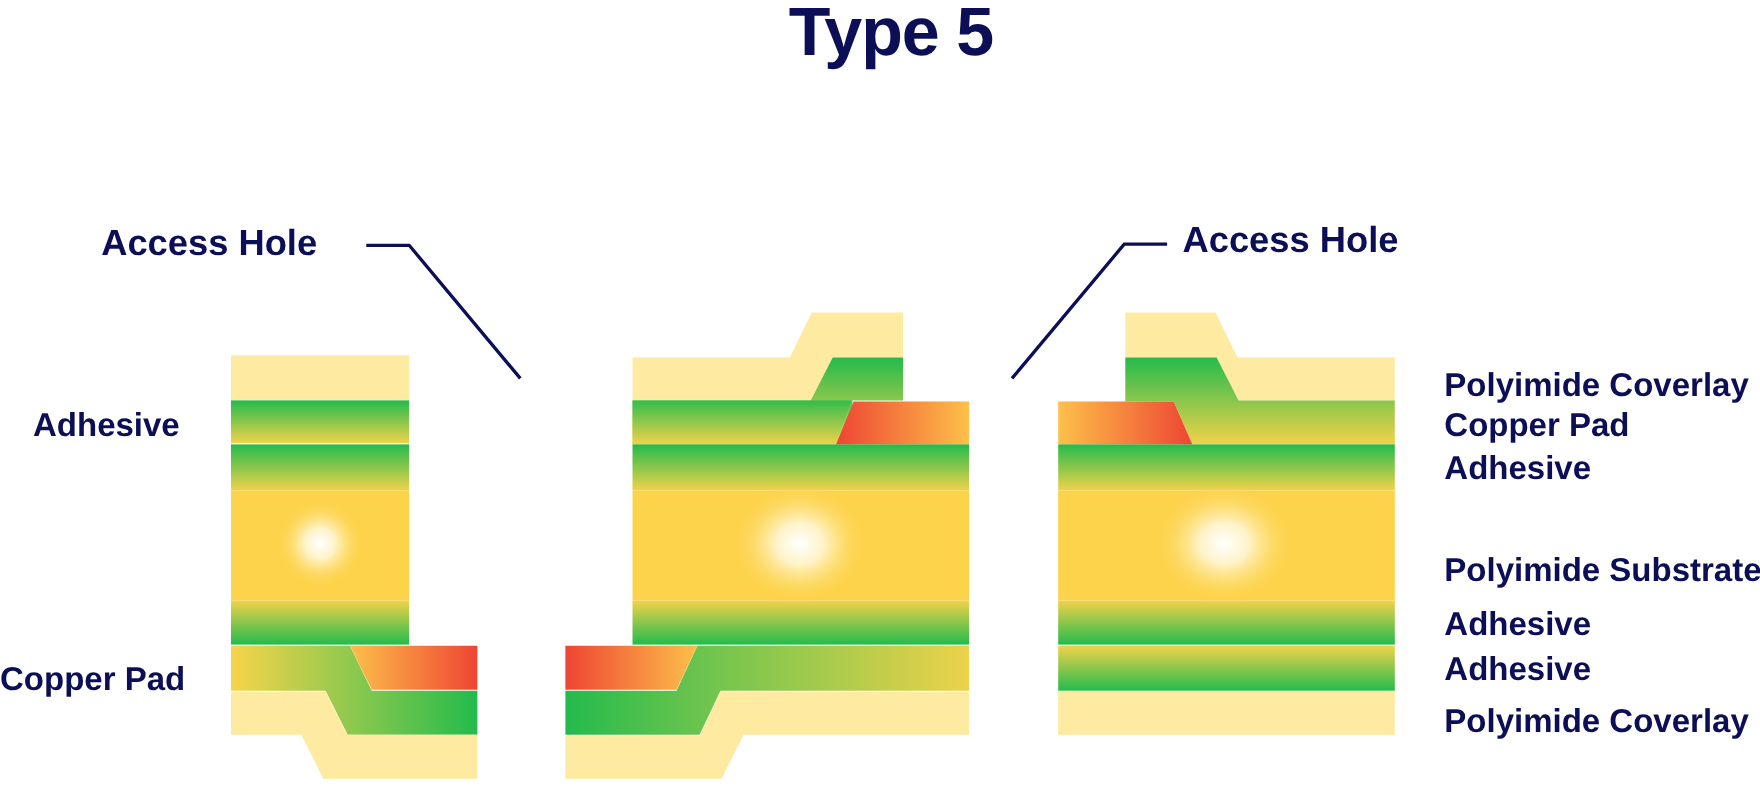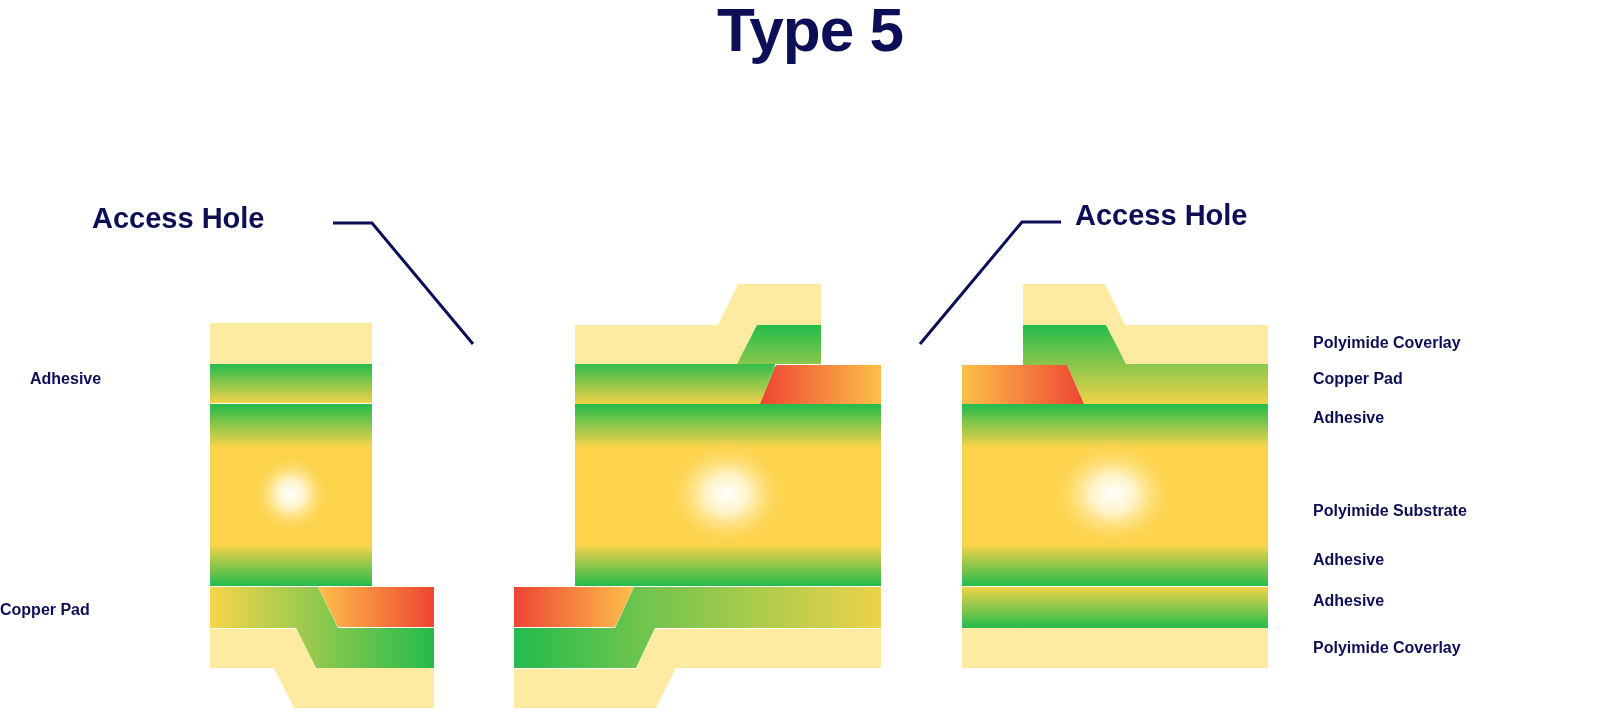--- a/index.html
+++ b/index.html
@@ -1,22 +1,22 @@
 <!DOCTYPE html>
 <html><head>
 <meta charset="utf-8">
 <style>
   html, body { margin: 0; padding: 0; background: #ffffff; }
   body { width: 1600px; height: 722px; position: relative; overflow: hidden;
          font-family: "Liberation Sans", "DejaVu Sans", sans-serif; color: #0c0f55; }
   .title { position: absolute; left: 0; top: -6px; width: 1620px; text-align: center;
            font-size: 62px; font-weight: 700; letter-spacing: -1px; color: #0c0f55; }
   .lbl { position: absolute; font-weight: 700; color: #0c0f55; white-space: nowrap; }
-  .big { font-size: 29px; }
-  .sm  { font-size: 16px; }
+  .big { font-size: 33px; }
+  .sm  { font-size: 30px; }
   svg.diagram { position: absolute; left: 0; top: 0; }
 </style>
 </head>
 <body>
 
 <div class="title">Type 5</div>
 
 <svg class="diagram" width="1600" height="722" viewBox="0 0 1600 722" xmlns="http://www.w3.org/2000/svg">
   <defs>
 

